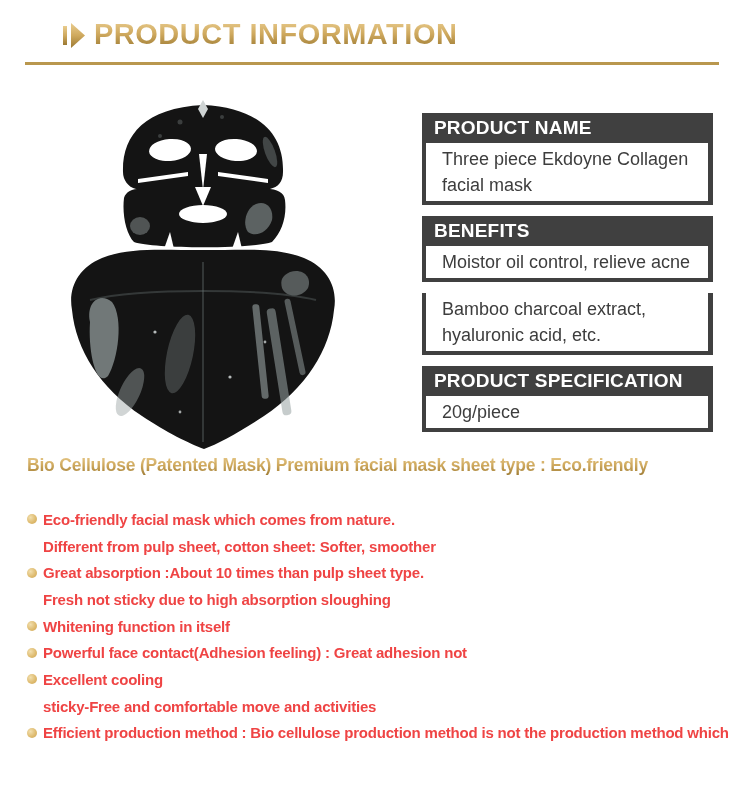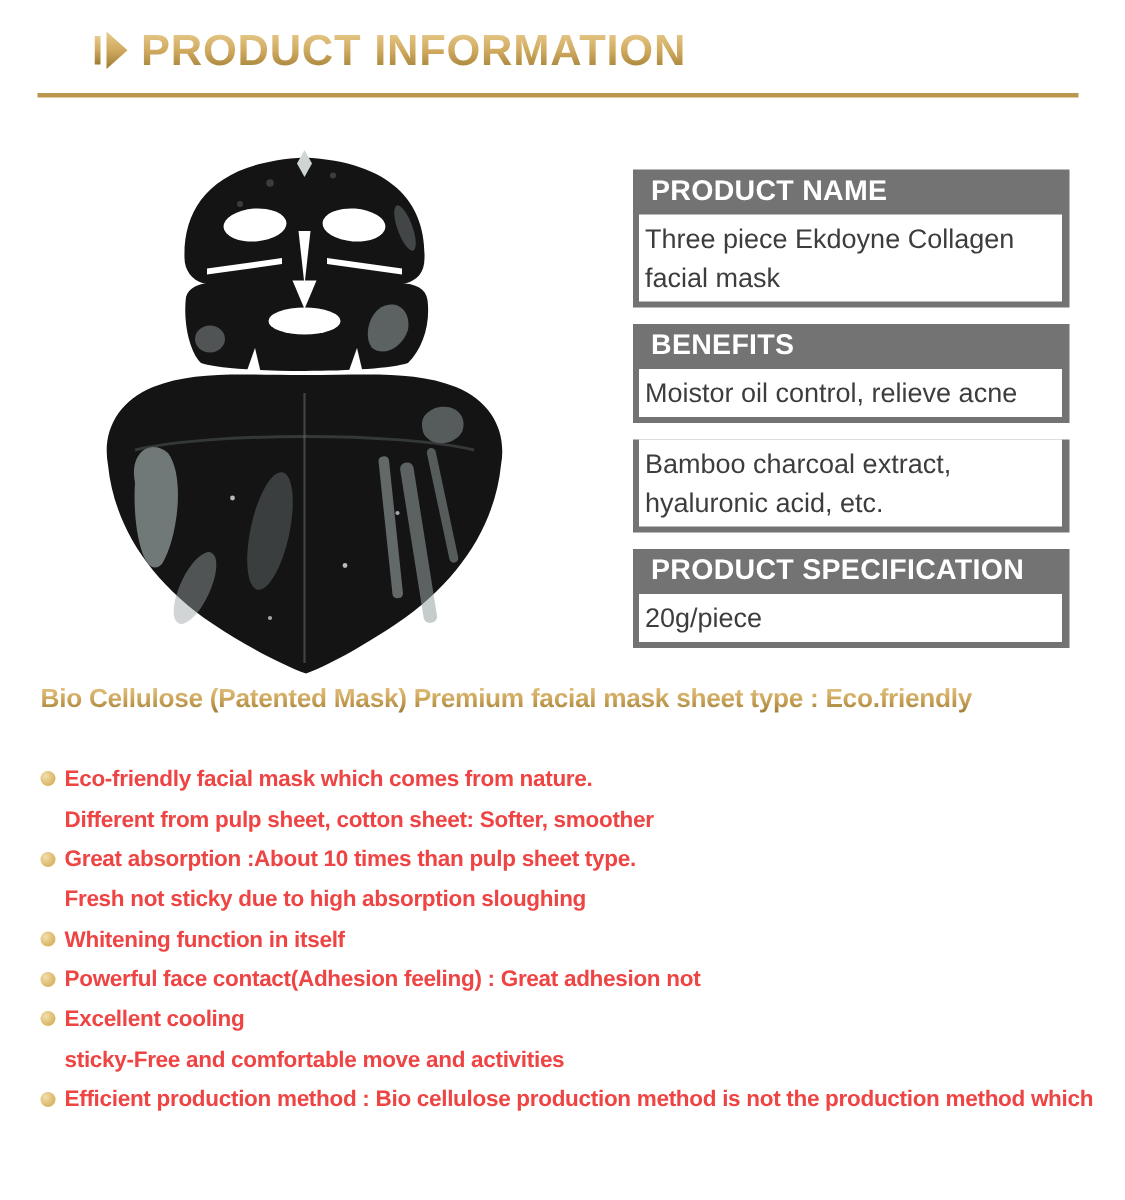--- a/index.html
+++ b/index.html
@@ -3,21 +3,21 @@
 <meta charset="utf-8">
 <style>
   * { margin:0; padding:0; box-sizing:border-box; }
   html,body { background:#ffffff; }
   body { width:750px; height:800px; position:relative; overflow:hidden;
          font-family:"Liberation Sans", sans-serif; }
 
   .page { position:absolute; inset:0; background:#ffffff; }
 
   
-  .hdr { position:absolute; top:20px; left:27px; display:flex; align-items:flex-start; gap:7px;padding-left:36px; }
+  .hdr { position:absolute; top:20px; left:27px; display:flex; align-items:flex-end; gap:7px;padding-left:36px; }
   .hdr-icon { width:24px; height:27px; display:block; }
   .hdr-title { font-size:29px; font-weight:bold; letter-spacing:0.5px; line-height:1; }
 
   .gold-text { color:#b8944c; }
   @supports ((-webkit-background-clip:text) or (background-clip:text)) {
     .gold-text {
       background:linear-gradient(180deg,#e9cc8e 0%, #cfa95e 48%, #9c7a33 100%);
       -webkit-background-clip:text; background-clip:text;
       color:transparent; -webkit-text-fill-color:transparent;
     }
@@ -25,25 +25,25 @@
 
   .hdr-rule { position:absolute; top:62px; left:25px; width:694px; height:3px;
               background:#b9974e; }
 
   
   .mask-wrap { position:absolute; left:60px; top:92px; width:315px; height:360px; }
 
   
   .specs { position:absolute; left:422px; top:113px; width:291px;
            display:flex; flex-direction:column; gap:11px; }
-  .sec { background:#737373; padding:0 5px 4px 4px; }
+  .sec { background:#404040; padding:0 5px 4px 4px; }
   .sec-label { color:#ffffff; font-weight:bold; font-size:19px; line-height:30px;
                padding-left:8px; letter-spacing:0.2px; white-space:nowrap; }
   .sec-value { background:#ffffff; color:#3d3d3d; font-size:18px; line-height:26px;
-               padding:3px 4px; min-height:32px; }
+               padding:3px 16px; min-height:32px; }
 
   
   .subtitle { position:absolute; top:455px; left:27px; width:700px;
               font-size:17.5px; font-weight:bold; letter-spacing:-0.2px; }
 
   
   .features { position:absolute; top:506px; left:27px; width:706px; }
   .feat-line { height:26.7px; display:flex; align-items:center;
                font-size:15px; font-weight:bold; color:#ef4444;
                letter-spacing:-0.2px; white-space:nowrap; }

